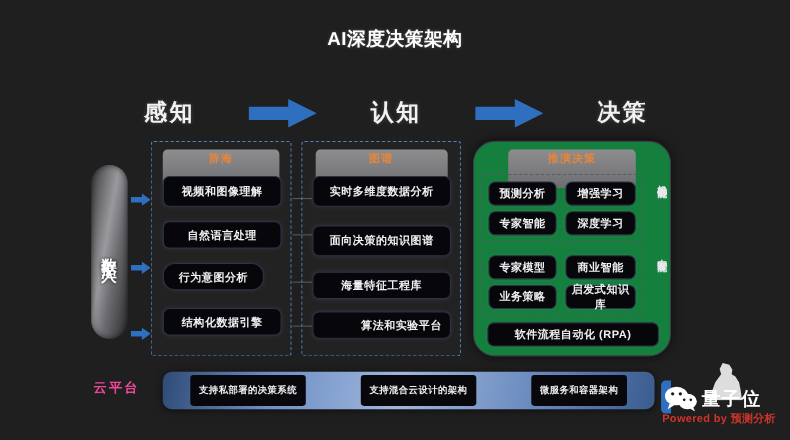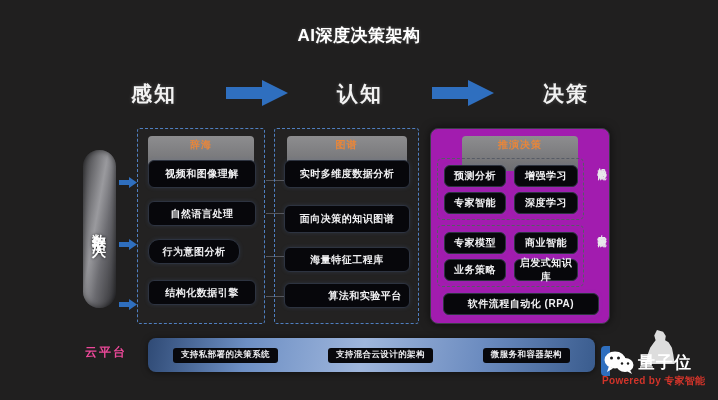--- a/index.html
+++ b/index.html
@@ -17,21 +17,21 @@
     position: absolute; top: 24px; left: 0; width: 718px;
     text-align: center;
     color: #ffffff; font-size: 17px; font-weight: bold;
     letter-spacing: 0.5px;
     text-shadow: 0 0 3px rgba(255,255,255,.25);
   }
 
   
   .stages {
     position: absolute; top: 80px; left: 100px; width: 520px; height: 36px;
-    display: flex; align-items: flex-start; justify-content: space-between;
+    display: flex; align-items: flex-end; justify-content: space-between;
   }
   .stage-label {
     color: #f2f2f2; font-size: 21px; font-weight: bold;
     letter-spacing: 2px;
     text-shadow: 0 0 4px rgba(255,255,255,.2);
     width: 108px; text-align: center;
   }
   .stage-arrow { width: 62px; height: 26px; position: relative; }
   .stage-arrow svg { display: block; }
 
@@ -63,22 +63,22 @@
     border: 1px dashed #4f7fc0;
     border-radius: 3px;
     background: rgba(255,255,255,0.015);
   }
   .col1 { left: 137px; width: 128px; }
   .col2 { left: 274px; width: 145px; }
 
   
   .col3 {
     position: absolute; left: 430px; top: 0; width: 180px; height: 196px;
-    border: 1px solid #3b3f48; border-radius: 8px;
-    background: #a21caf;
+    border: 1px solid #3b3f48; border-radius: 20px;
+    background: #15803d;
     box-shadow: 0 0 10px rgba(0,0,0,.6);
   }
 
   .pill-head {
     position: absolute; left: 50%; transform: translateX(-50%);
     top: 7px; height: 35px; line-height: 17px;
     background: linear-gradient(180deg,#8d8d8f,#6e6e71);
     border-radius: 4px;
     color: #e8863a; font-size: 10px; font-weight: bold;
     letter-spacing: 1px; text-align: center;
@@ -123,21 +123,21 @@
     color: #ec4899; font-size: 12px; font-weight: bold; letter-spacing: 2px;
   }
   .cloud-bar {
     position: absolute; left: 148px; top: 338px; width: 447px; height: 34px;
     border-radius: 8px;
     background: linear-gradient(100deg,#2f4a75 0%, #6d8fc4 22%, #9fb6dc 48%, #6c8cc0 74%, #3a5c8e 100%);
     display: flex; align-items: center; justify-content: space-around;
     box-shadow: 0 1px 6px rgba(0,0,0,.5);
   }
   .cloud-box {
-    height: 15px; padding: 0 8px;
+    height: 28px; padding: 0 8px;
     background: #08080c; border-radius: 3px;
     color: #ededf0; font-size: 8.5px; font-weight: bold; letter-spacing: .4px;
     display: flex; align-items: center; justify-content: center;
     white-space: nowrap;
   }
 
   
   .wm { position: absolute; right: 6px; bottom: 6px; width: 112px; height: 62px; }
   .wm-silhouette {
     position: absolute; right: 36px; top: -2px; width: 34px; height: 34px;
@@ -265,16 +265,16 @@
         <polygon points="5,16 3,22 9,18.5" fill="#ffffff"></polygon>
         <circle cx="7.5" cy="8" r="1.5" fill="#1b1b1b"></circle>
         <circle cx="14.5" cy="8" r="1.5" fill="#1b1b1b"></circle>
         <ellipse cx="21" cy="15" rx="8.5" ry="7" fill="#ffffff"></ellipse>
         <polygon points="26,20 28,24 23.5,21.5" fill="#ffffff"></polygon>
         <circle cx="18" cy="13.5" r="1.2" fill="#1b1b1b"></circle>
         <circle cx="24" cy="13.5" r="1.2" fill="#1b1b1b"></circle>
       </svg>
     </div>
     <div class="wm-name">量子位</div>
-    <div class="wm-powered">Powered by 专家智能</div>
+    <div class="wm-powered">Powered by 预测分析</div>
   </div>
 
 </div>
 
 </body></html>

